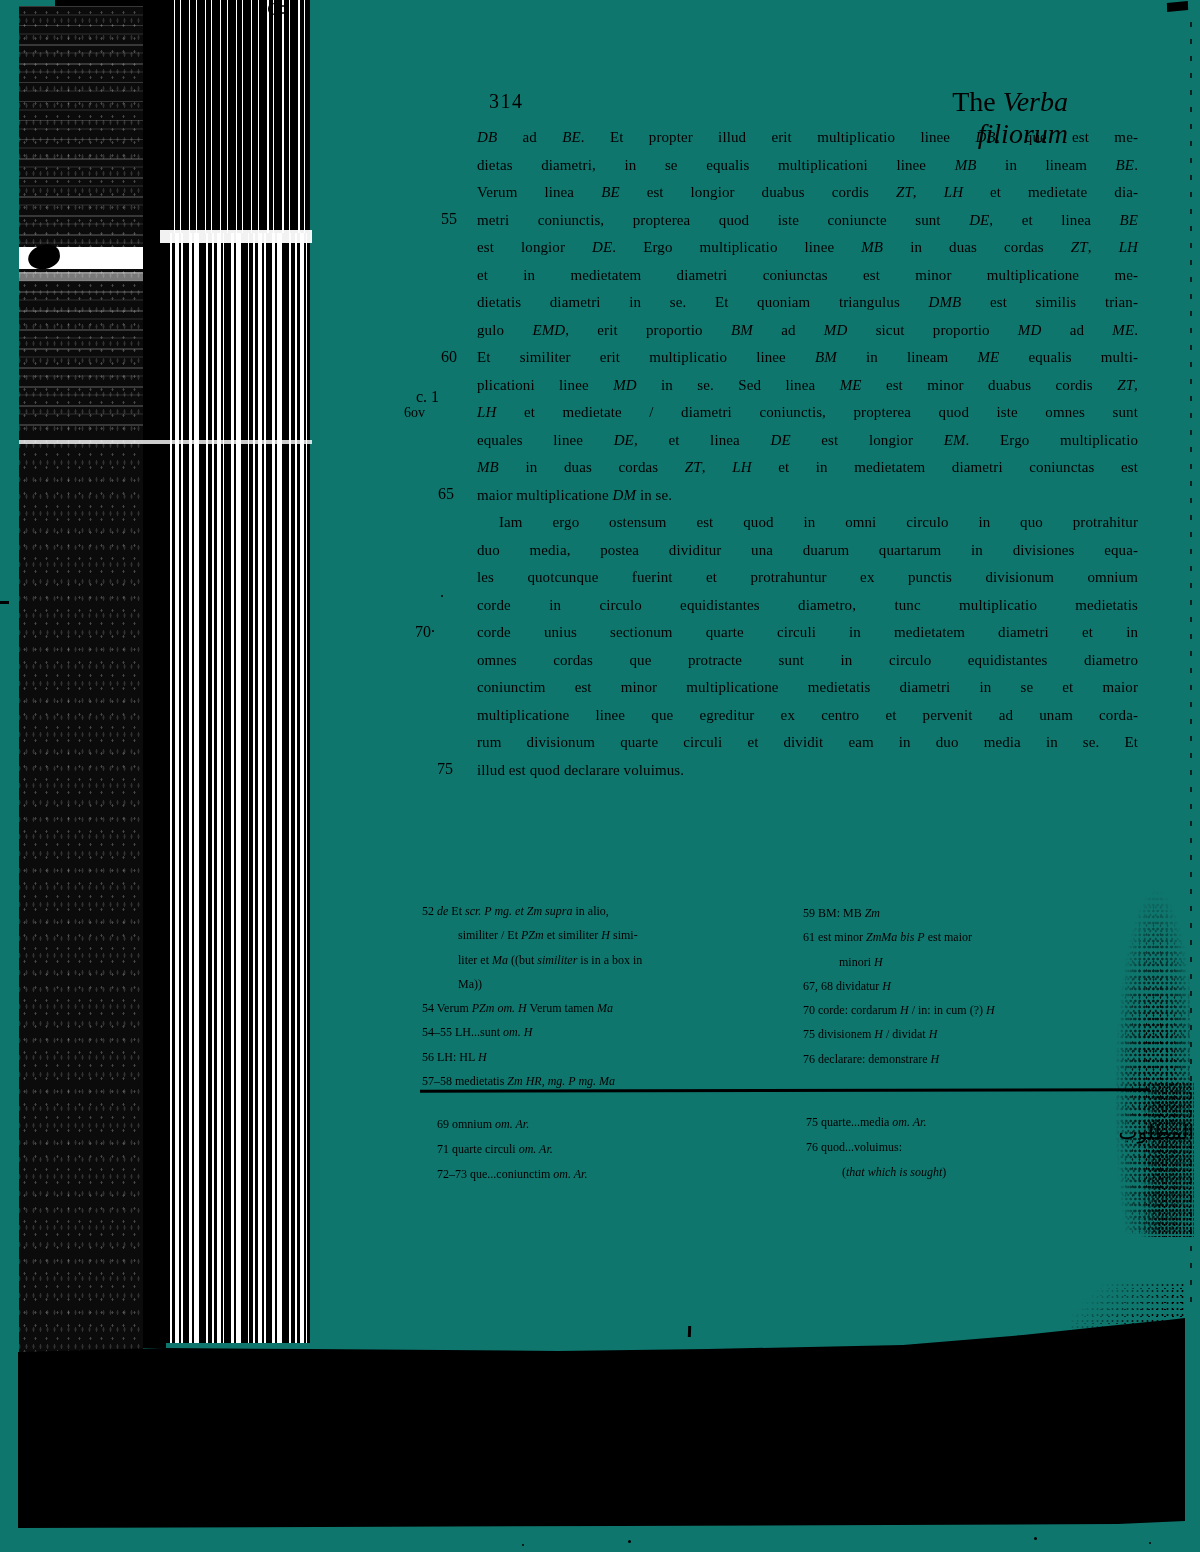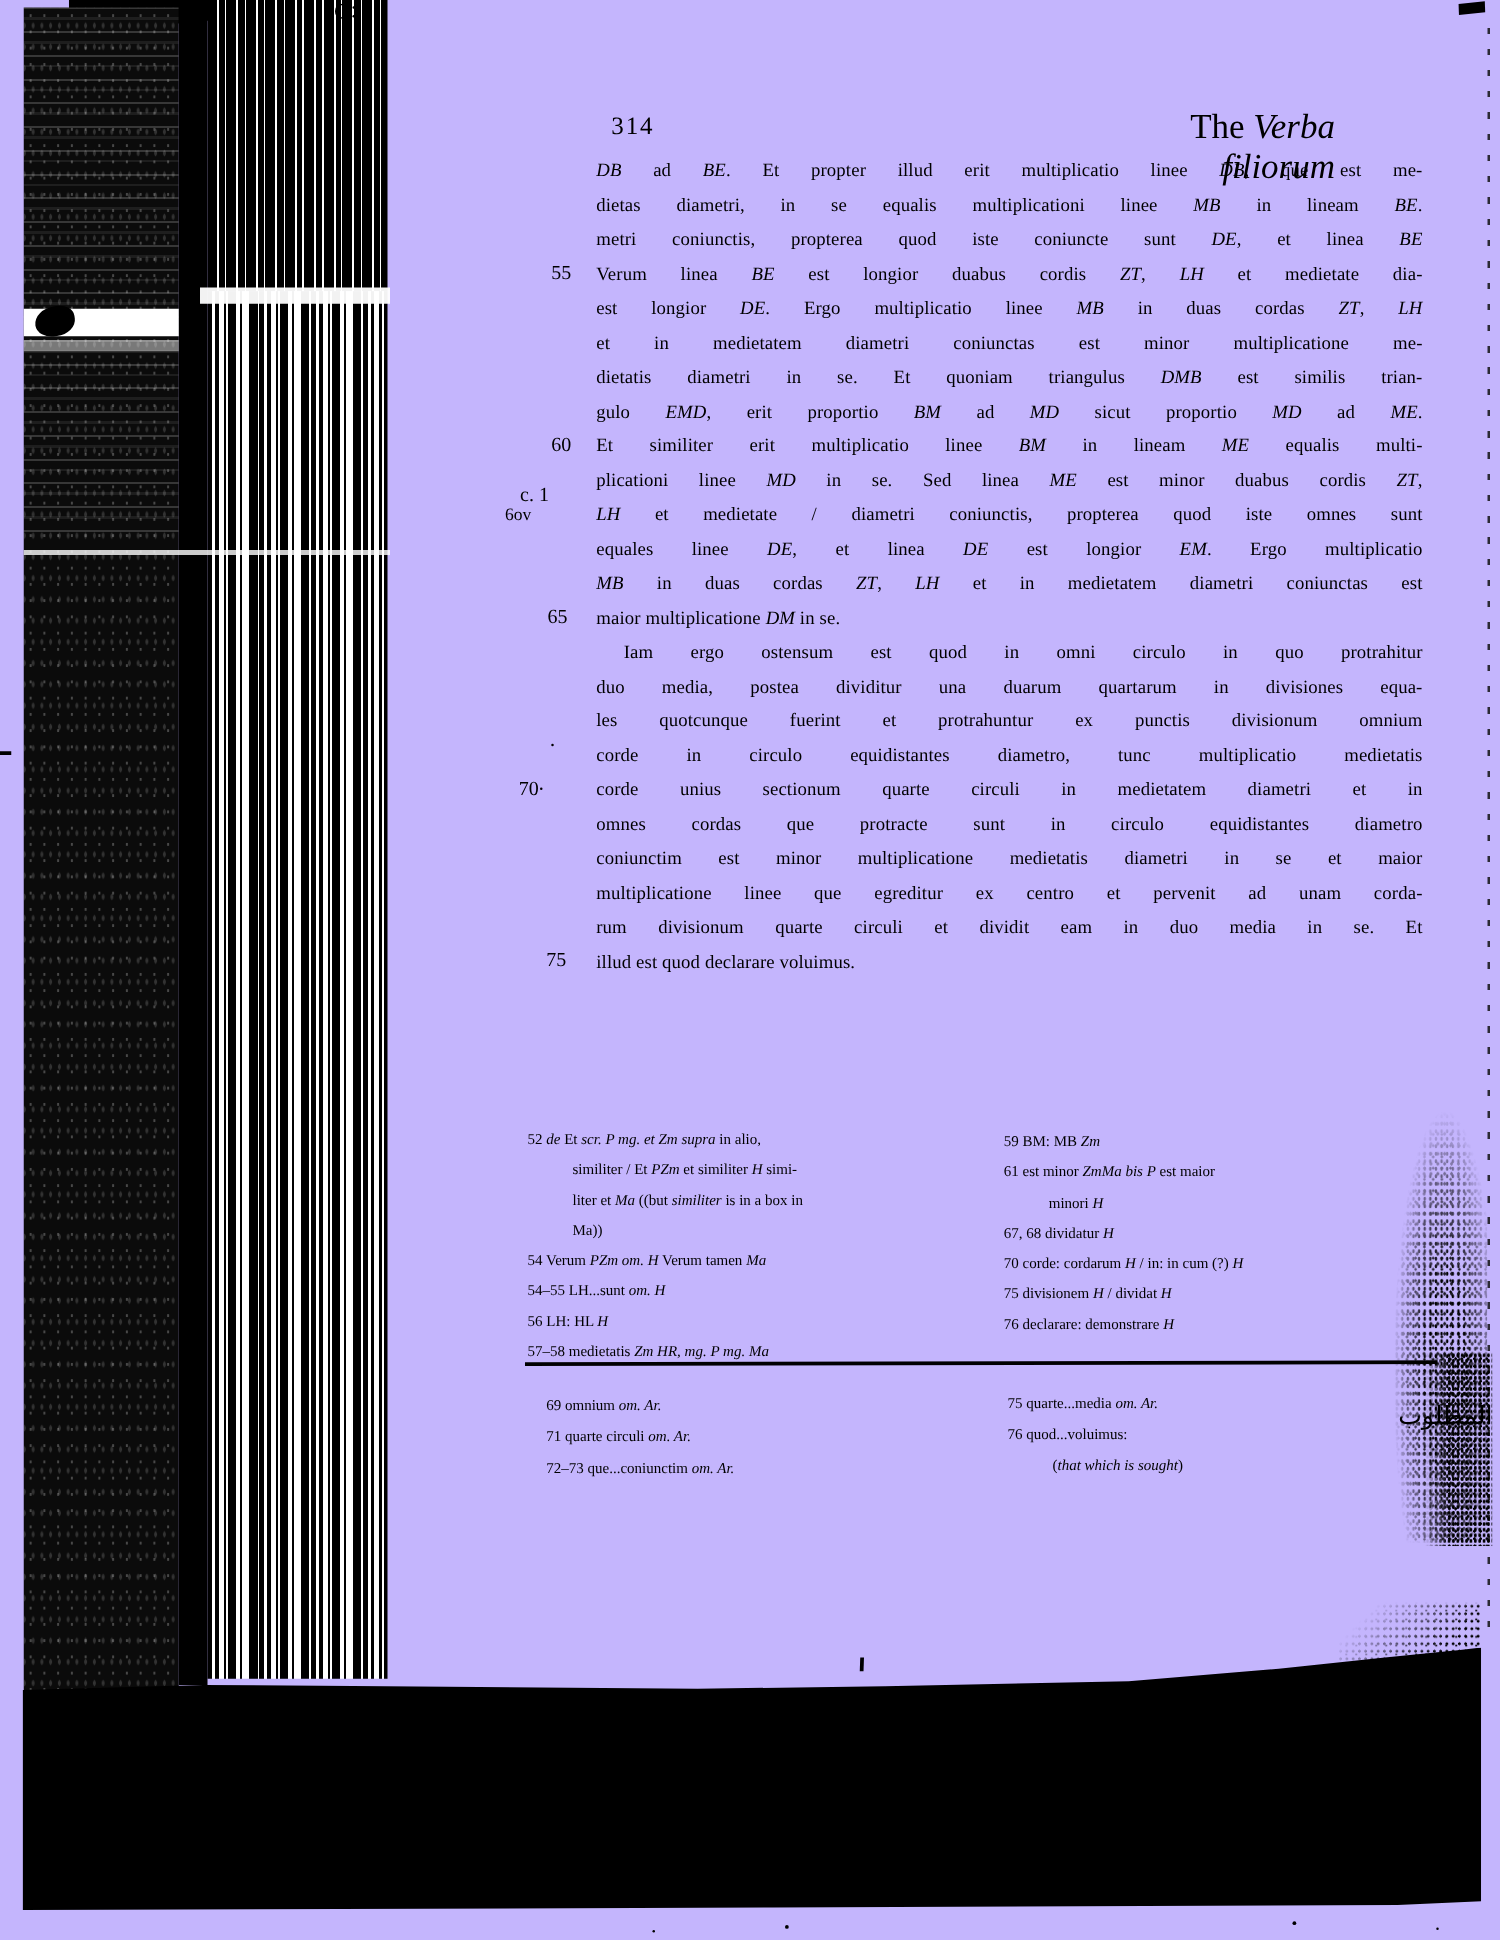--- a/index.html
+++ b/index.html
@@ -1,18 +1,18 @@
 <!DOCTYPE html>
 <html><head>
 <meta charset="utf-8">
 <style>
   html,body{margin:0;padding:0;background:#777;}
   .page{
     position:relative; width:1200px; height:1552px; margin:0 auto;
-    background:#c4b5fd; overflow:hidden;
+    background:#0f766e; overflow:hidden;
     font-family:"Liberation Serif","DejaVu Serif",serif; color:#000;
   }
   
   .g-top-wedge{position:absolute;left:55px;top:0;width:201px;height:27px;background:#000;
     clip-path:polygon(0 0,100% 0,100% 30%,0 100%);z-index:1;}
   .g-left-block{position:absolute;left:19px;top:6px;width:124px;height:1424px;z-index:1;
     background-color:#0b0b0b;
     background-image:
       radial-gradient(rgba(255,255,255,0.25) 0.8px, transparent 1.2px),
       radial-gradient(rgba(255,255,255,0.16) 0.8px, transparent 1.2px);
@@ -133,22 +133,22 @@
   <div class="mnote" style="left:441px;top:348px;">60</div>
   <div class="mnote small" style="left:404px;top:370px;">6ov</div>
   <div class="mnote tiny" style="left:416px;top:388px;">c. 1</div>
   <div class="mnote" style="left:438px;top:485px;">65</div>
   <div class="mnote" style="left:415px;top:623px;font-family:Liberation Serif, serif;">70</div>
   <div class="mnote" style="left:437px;top:760px;">75</div>
 
   <div class="body-block" id="body-block">
       <div class="tline"><i>DB</i> ad <i>BE</i>. Et propter illud erit multiplicatio linee <i>DB</i>, que est me-</div>
       <div class="tline">dietas diametri, in se equalis multiplicationi linee <i>MB</i> in lineam <i>BE</i>.</div>
+      <div class="tline">Verum linea <i>BE</i> est longior duabus cordis <i>ZT</i>, <i>LH</i> et medietate dia-</div>
       <div class="tline">metri coniunctis, propterea quod iste coniuncte sunt <i>DE</i>, et linea <i>BE</i></div>
-      <div class="tline">Verum linea <i>BE</i> est longior duabus cordis <i>ZT</i>, <i>LH</i> et medietate dia-</div>
       <div class="tline">est longior <i>DE</i>. Ergo multiplicatio linee <i>MB</i> in duas cordas <i>ZT</i>, <i>LH</i></div>
       <div class="tline">et in medietatem diametri coniunctas est minor multiplicatione me-</div>
       <div class="tline">dietatis diametri in se. Et quoniam triangulus <i>DMB</i> est similis trian-</div>
       <div class="tline">gulo <i>EMD</i>, erit proportio <i>BM</i> ad <i>MD</i> sicut proportio <i>MD</i> ad <i>ME</i>.</div>
       <div class="tline">Et similiter erit multiplicatio linee <i>BM</i> in lineam <i>ME</i> equalis multi-</div>
       <div class="tline">plicationi linee <i>MD</i> in se. Sed linea <i>ME</i> est minor duabus cordis <i>ZT</i>,</div>
       <div class="tline"><i>LH</i> et medietate / diametri coniunctis, propterea quod iste omnes sunt</div>
       <div class="tline">equales linee <i>DE</i>, et linea <i>DE</i> est longior <i>EM</i>. Ergo multiplicatio</div>
       <div class="tline"><i>MB</i> in duas cordas <i>ZT</i>, <i>LH</i> et in medietatem diametri coniunctas est</div>
       <div class="tline end">maior multiplicatione <i>DM</i> in se.</div>

